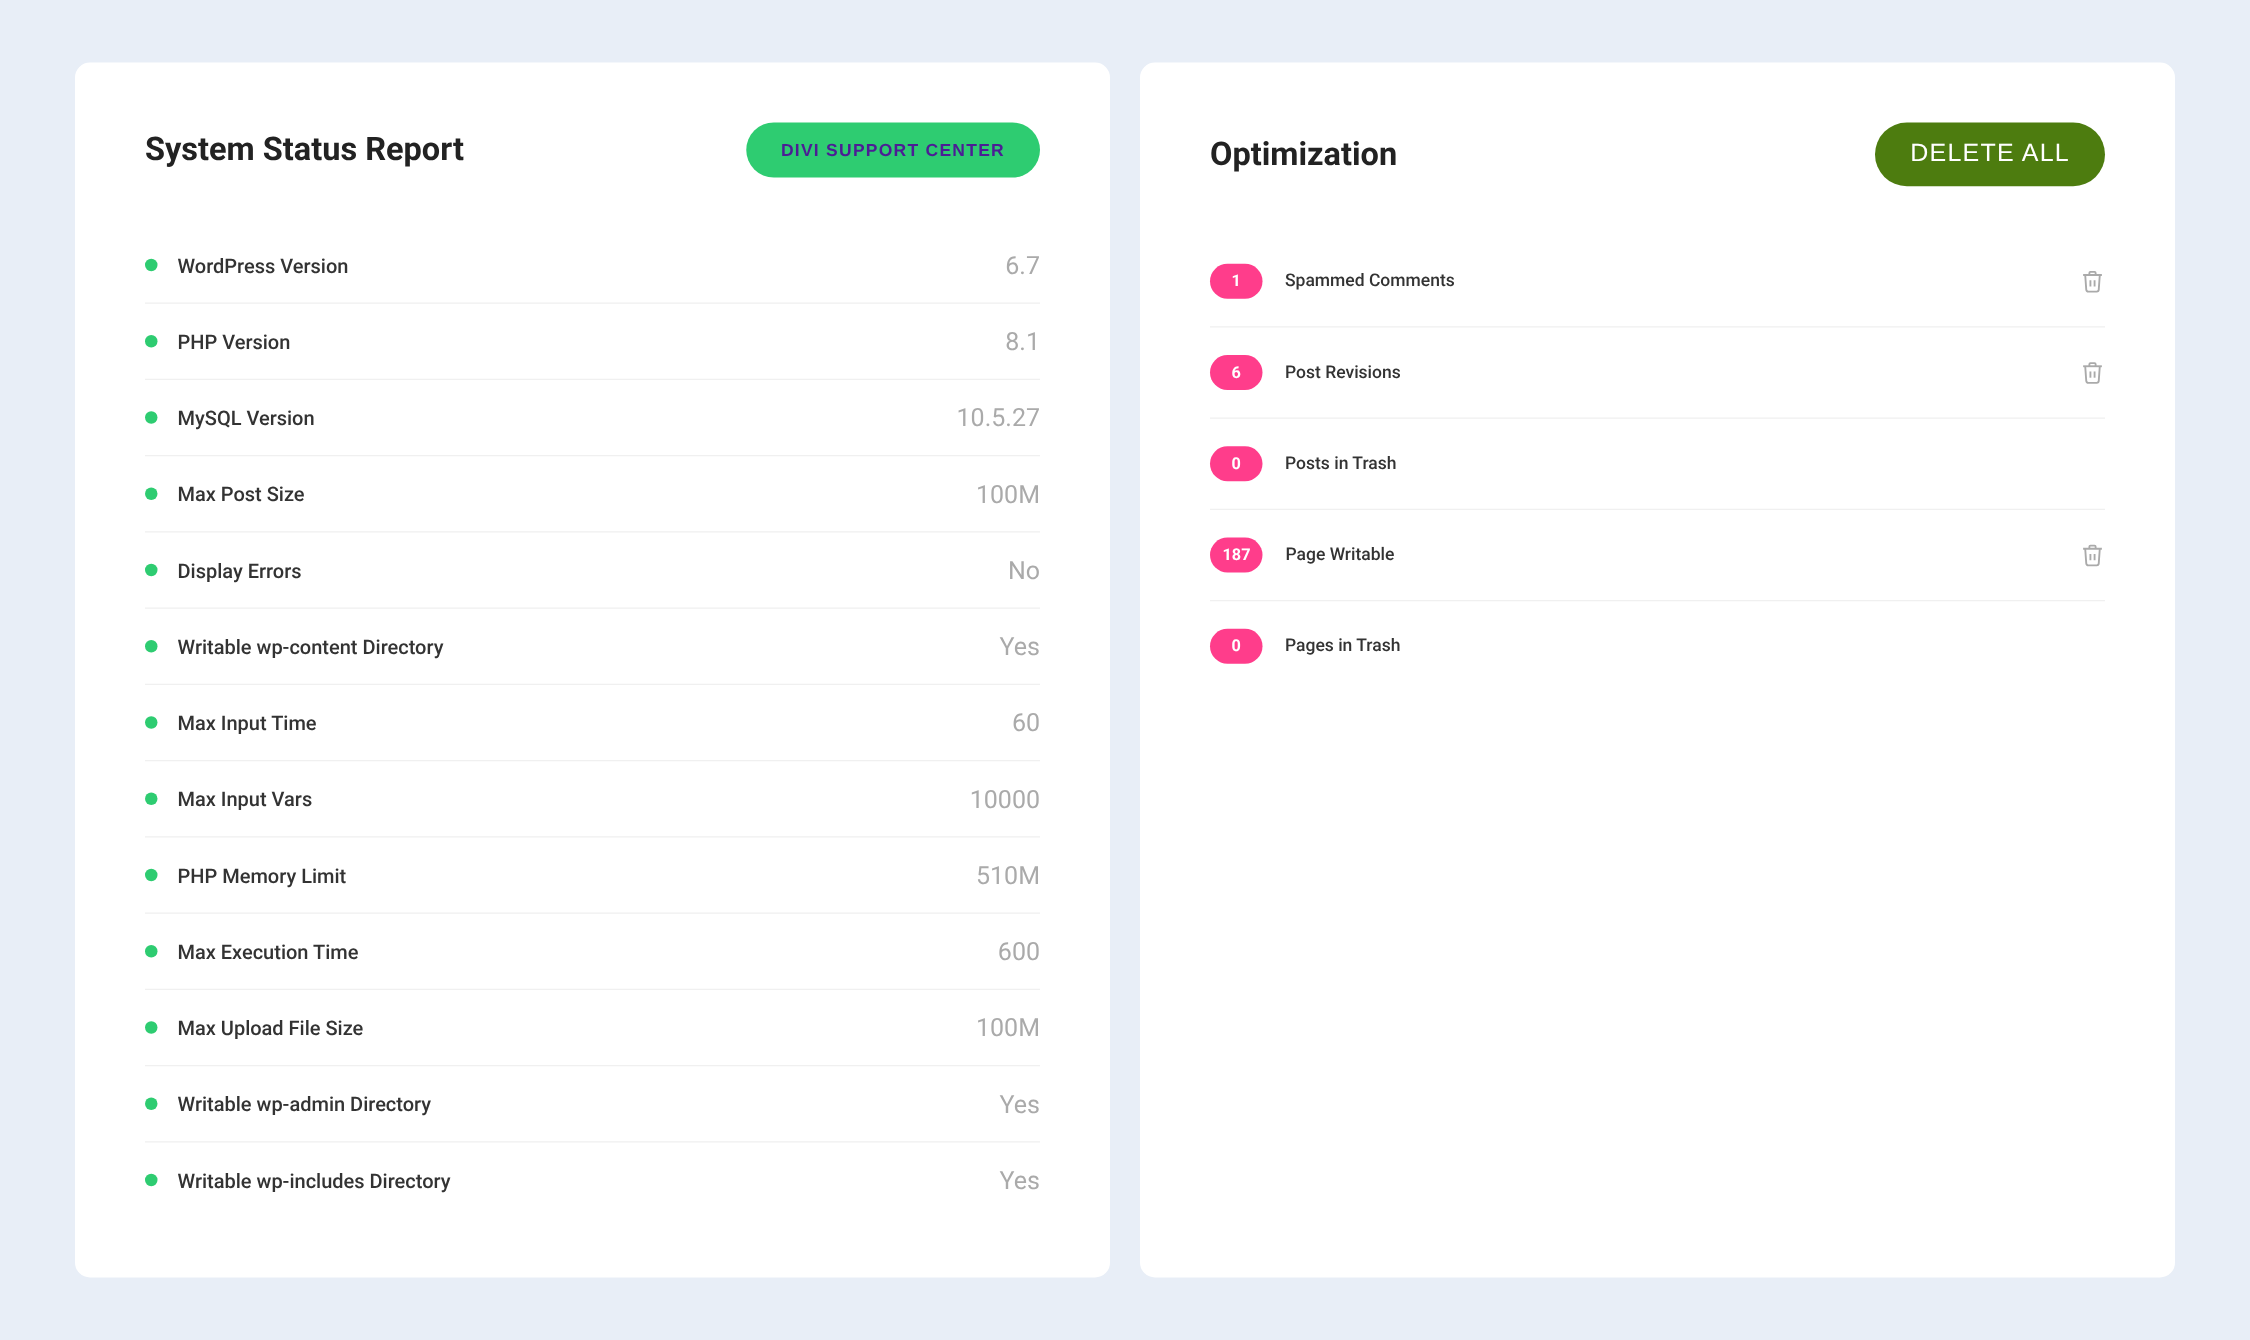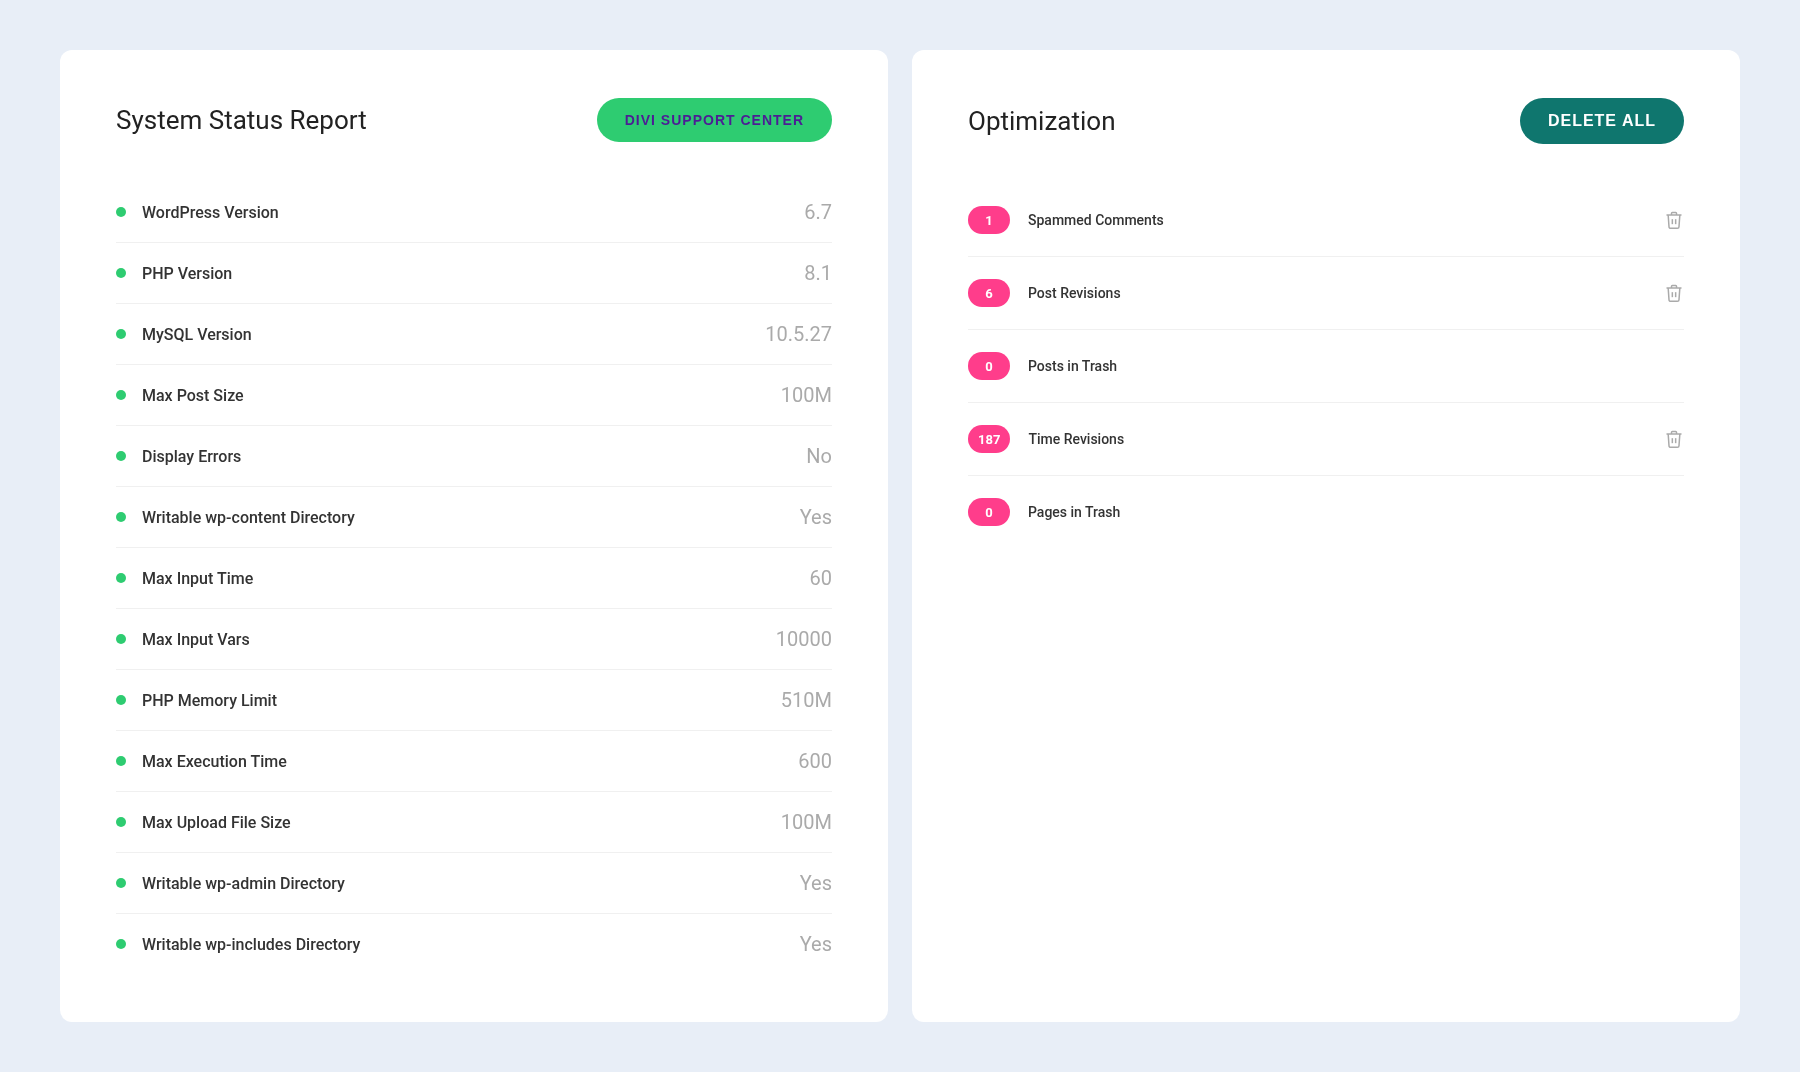--- a/index.html
+++ b/index.html
@@ -30,45 +30,45 @@
 
     .card-header {
       display: flex;
       align-items: center;
       justify-content: space-between;
       margin-bottom: 40px;
     }
 
     .card-title {
       font-size: 26px;
-      font-weight: 400;
+      font-weight: 700;
       color: #222;
     }
 
     .btn-support {
       background: #2ecc71;
       color: #4c1d95;
       border: none;
       border-radius: 50px;
       padding: 14px 28px;
       font-size: 14px;
       font-weight: 700;
       letter-spacing: 1px;
       cursor: pointer;
       white-space: nowrap;
     }
 
     .btn-delete-all {
-      background: #0f766e;
+      background: #4d7c0f;
       color: #fff;
       border: none;
       border-radius: 50px;
       padding: 14px 28px;
-      font-size: 16px;
-      font-weight: 700;
+      font-size: 20px;
+      font-weight: 400;
       letter-spacing: 1px;
       cursor: pointer;
       white-space: nowrap;
     }
 
     
     .status-list {
       list-style: none;
     }
 
@@ -304,21 +304,21 @@
       </span>
 
     </li>
         <li class="opt-item">
       <span class="badge">0</span>
       <span class="opt-label">Posts in Trash</span>
 
     </li>
         <li class="opt-item">
       <span class="badge">187</span>
-      <span class="opt-label">Time Revisions</span>
+      <span class="opt-label">Page Writable</span>
 
       <span class="trash-icon">
         <svg viewBox="0 0 24 24" xmlns="http://www.w3.org/2000/svg">
           <polyline points="3 6 5 6 21 6"></polyline>
           <path d="M19 6l-1 14a2 2 0 0 1-2 2H8a2 2 0 0 1-2-2L5 6"></path>
           <path d="M10 11v6"></path>
           <path d="M14 11v6"></path>
           <path d="M9 6V4a1 1 0 0 1 1-1h4a1 1 0 0 1 1 1v2"></path>
         </svg>
       </span>

